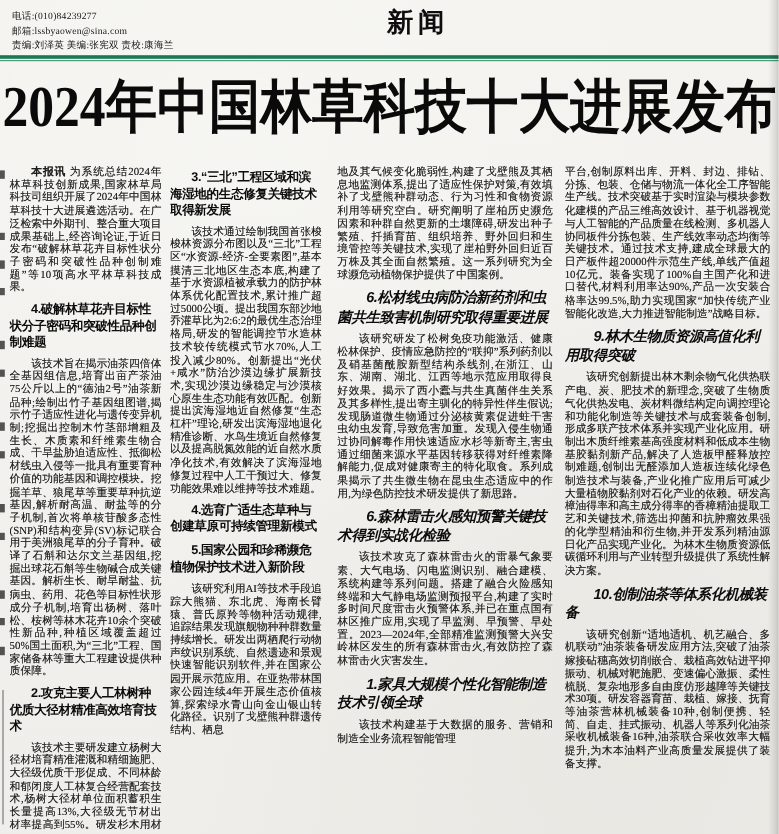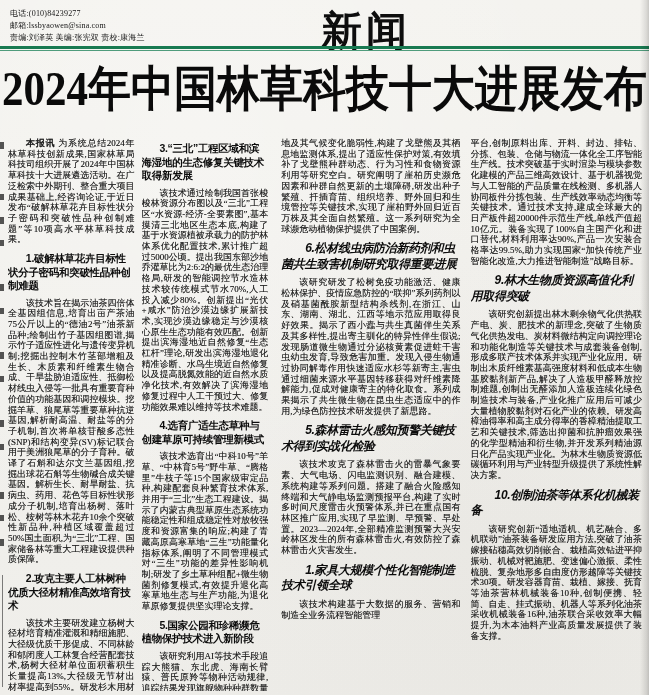--- a/index.html
+++ b/index.html
@@ -21,21 +21,21 @@
   }
   
   .masthead{position:absolute;left:8px;top:6px;width:633px;height:40px;}
   .contact{
     position:absolute;left:2px;top:2px;width:260px;
     font-size:8px;line-height:12px;color:#141414;letter-spacing:.2px;
   }
   .contact div{white-space:nowrap;}
   .section-title{
     position:absolute;left:50%;top:-2px;transform:translateX(-4%);
-    font-size:41px;font-weight:900;letter-spacing:4px;color:#0d0d0d;
+    font-size:22px;font-weight:900;letter-spacing:4px;color:#0d0d0d;
     font-family:"Liberation Serif",serif;transform-origin:center;
   }
   .rule-wrap{position:absolute;left:0;top:46px;width:649px;}
   .rule-a{height:3px;background:#187a51;}
   .rule-b{height:1px;background:#4f9c7c;margin-top:1px;}
   
   .headline{
     position:absolute;left:0;top:60px;width:649px;text-align:center;
     font-size:43px;font-weight:900;color:#0a0a0a;letter-spacing:0px;
     transform:scale(1.0,1.12);transform-origin:50% 50%;
@@ -85,42 +85,41 @@
     <div class="rule-a"></div>
     <div class="rule-b"></div>
   </div>
 
   <div class="headline">2024年中国林草科技十大进展发布</div>
 
   <div class="cols">
 
     <div class="col narrow">
       <p class="body"><span class="lead">本报讯</span><span> 为系统总结2024年林草科技创新成果,国家林草局科技司组织开展了2024年中国林草科技十大进展遴选活动。在广泛检索中外期刊、整合重大项目成果基础上,经咨询论证,于近日发布“破解林草花卉目标性状分子密码和突破性品种创制难题”等10项高水平林草科技成果。</span></p>
-      <h3 class="sec">1.破解林草花卉目标性状分子密码和突破性品种创制难题</h3>
+      <h3 class="sec">4.破解林草花卉目标性状分子密码和突破性品种创制难题</h3>
       <p class="body">该技术旨在揭示油茶四倍体全基因组信息,培育出亩产茶油75公斤以上的“德油2号”油茶新品种;绘制出竹子基因组图谱,揭示竹子适应性进化与遗传变异机制;挖掘出控制木竹茎部增粗及生长、木质素和纤维素生物合成、干旱盐胁迫适应性、抵御松材线虫入侵等一批具有重要育种价值的功能基因和调控模块。挖掘羊草、狼尾草等重要草种抗逆基因,解析耐高温、耐盐等的分子机制,首次将单核苷酸多态性(SNP)和结构变异(SV)标记联合用于美洲狼尾草的分子育种。破译了石斛和达尔文兰基因组,挖掘出球花石斛等生物碱合成关键基因。解析生长、耐旱耐盐、抗病虫、药用、花色等目标性状形成分子机制,培育出杨树、落叶松、桉树等林木花卉10余个突破性新品种,种植区域覆盖超过50%国土面积,为“三北”工程、国家储备林等重大工程建设提供种质保障。</p>
       <h3 class="sec">2.攻克主要人工林树种优质大径材精准高效培育技术</h3>
       <p class="body">该技术主要研发建立杨树大径材培育精准灌溉和精细施肥、大径级优质干形促成、不同林龄和郁闭度人工林复合经营配套技术,杨树大径材单位面积蓄积生长量提高13%,大径级无节材出材率提高到55%。研发杉木用材林大径级优质材形成调控技术、杉木-阔叶树混交近自然改造技术,杉木大径材单位面积蓄积年生长量提高17%,大径材出材率提高到52%。该项技术阐明了楠木等主要珍贵用材树种水氮利用对生长和木材品质影响机制,建立保生长精准高效施水氮策略,生长量提高15%以上且促进晚材形成。相关技术为缓解我国大径材和珍贵用材资源缺口压力提供重要科技支撑。</p>
     </div>
     <div class="gap1"></div>
 
     <div class="col narrow">
       <h3 class="sec" style="margin-top:4px">3.“三北”工程区域和滨海湿地的生态修复关键技术取得新发展</h3>
       <p class="body">该技术通过绘制我国首张梭梭林资源分布图以及“三北”工程区“水资源-经济-全要素图”,基本摸清三北地区生态本底,构建了基于水资源植被承载力的防护林体系优化配置技术,累计推广超过5000公顷。提出我国东部沙地乔灌草比为2:6:2的最优生态治理格局,研发的智能调控节水造林技术较传统模式节水70%,人工投入减少80%。创新提出“光伏+咸水”防治沙漠边缘扩展新技术,实现沙漠边缘稳定与沙漠核心原生生态功能有效匹配。创新提出滨海湿地近自然修复“生态杠杆”理论,研发出滨海湿地退化精准诊断、水鸟生境近自然修复以及提高脱氮效能的近自然水质净化技术,有效解决了滨海湿地修复过程中人工干预过大、修复功能效果难以维持等技术难题。</p>
       <h3 class="sec">4.选育广适生态草种与创建草原可持续管理新模式</h3>
-      <p class="body">该技术选育出“中科10号”羊草、“中林育5号”野牛草、“腾格里”牛枝子等15个国家级审定品种,构建配套良种繁育技术体系,并用于“三北”生态工程建设。揭示了内蒙古典型草原生态系统功能稳定性和组成稳定性对放牧强度和资源富集的响应;构建了青藏高原高寒草地“三生”功能量化指标体系,阐明了不同管理模式对“三生”功能的差异性影响机制;研发了乡土草种组配+微生物菌剂修复模式,有效提升退化高寒草地生态与生产功能,为退化草原修复提供坚实理论支撑。</p>
       <h3 class="sec">5.国家公园和珍稀濒危植物保护技术进入新阶段</h3>
       <p class="body">该研究利用AI等技术手段追踪大熊猫、东北虎、海南长臂猿、普氏原羚等物种活动规律,追踪结果发现旗舰物种种群数量持续增长。研发出两栖爬行动物声纹识别系统、自然遗迹和景观快速智能识别软件,并在国家公园开展示范应用。在亚热带林国家公园连续4年开展生态价值核算,探索绿水青山向金山银山转化路径。识别了戈壁熊种群遗传结构、栖息</p>
     </div>
     <div class="gap2"></div>
 
     <div class="col wide">
       <p class="body" style="text-indent:0">地及其气候变化脆弱性,构建了戈壁熊及其栖息地监测体系,提出了适应性保护对策,有效填补了戈壁熊种群动态、行为习性和食物资源利用等研究空白。研究阐明了崖柏历史濒危因素和种群自然更新的土壤障碍,研发出种子繁殖、扦插育苗、组织培养、野外回归和生境管控等关键技术,实现了崖柏野外回归近百万株及其全面自然繁殖。这一系列研究为全球濒危动植物保护提供了中国案例。</p>
       <h3 class="sec">6.松材线虫病防治新药剂和虫菌共生致害机制研究取得重要进展</h3>
       <p class="body">该研究研发了松树免疫功能激活、健康松林保护、疫情应急防控的“联抑”系列药剂以及硝基菌酰胺新型结构杀线剂,在浙江、山东、湖南、湖北、江西等地示范应用取得良好效果。揭示了西小蠹与共生真菌伴生关系及其多样性,提出寄主驯化的特异性伴生假说;发现肠道微生物通过分泌核黄素促进蛀干害虫幼虫发育,导致危害加重。发现入侵生物通过协同解毒作用快速适应水杉等新寄主,害虫通过细菌来源水平基因转移获得对纤维素降解能力,促成对健康寄主的特化取食。系列成果揭示了共生微生物在昆虫生态适应中的作用,为绿色防控技术研发提供了新思路。</p>
-      <h3 class="sec">5.森林雷击火感知预警关键技术得到实战化检验</h3>
+      <h3 class="sec">6.森林雷击火感知预警关键技术得到实战化检验</h3>
       <p class="body">该技术攻克了森林雷击火的雷暴气象要素、大气电场、闪电监测识别、融合建模、系统构建等系列问题。搭建了融合火险感知终端和大气静电场监测预报平台,构建了实时多时间尺度雷击火预警体系,并已在重点国有林区推广应用,实现了早监测、早预警、早处置。2023—2024年,全部精准监测预警大兴安岭林区发生的所有森林雷击火,有效防控了森林雷击火灾害发生。</p>
       <h3 class="sec">1.家具大规模个性化智能制造技术引领全球</h3>
       <p class="body">该技术构建基于大数据的服务、营销和制造全业务流程智能管理</p>
     </div>
     <div class="gap3"></div>
 
     <div class="col last">
       <p class="body" style="text-indent:0">平台,创制原料出库、开料、封边、排钻、分拣、包装、仓储与物流一体化全工序智能生产线。技术突破基于实时渲染与模块参数化建模的产品三维高效设计、基于机器视觉与人工智能的产品质量在线检测、多机器人协同板件分拣包装、生产线效率动态均衡等关键技术。通过技术支持,建成全球最大的日产板件超20000件示范生产线,单线产值超10亿元。装备实现了100%自主国产化和进口替代,材料利用率达90%,产品一次安装合格率达99.5%,助力实现国家“加快传统产业智能化改造,大力推进智能制造”战略目标。</p>
       <h3 class="sec">9.林木生物质资源高值化利用取得突破</h3>
       <p class="body">该研究创新提出林木剩余物气化供热联产电、炭、肥技术的新理念,突破了生物质气化供热发电、炭材料微结构定向调控理论和功能化制造等关键技术与成套装备创制,形成多联产技术体系并实现产业化应用。研制出木质纤维素基高强度材料和低成本生物基胶黏剂新产品,解决了人造板甲醛释放控制难题,创制出无醛添加人造板连续化绿色制造技术与装备,产业化推广应用后可减少大量植物胶黏剂对石化产业的依赖。研发高樟油得率和高主成分得率的香樟精油提取工艺和关键技术,筛选出抑菌和抗肿瘤效果强的化学型精油和衍生物,并开发系列精油源日化产品实现产业化。为林木生物质资源低碳循环利用与产业转型升级提供了系统性解决方案。</p>

